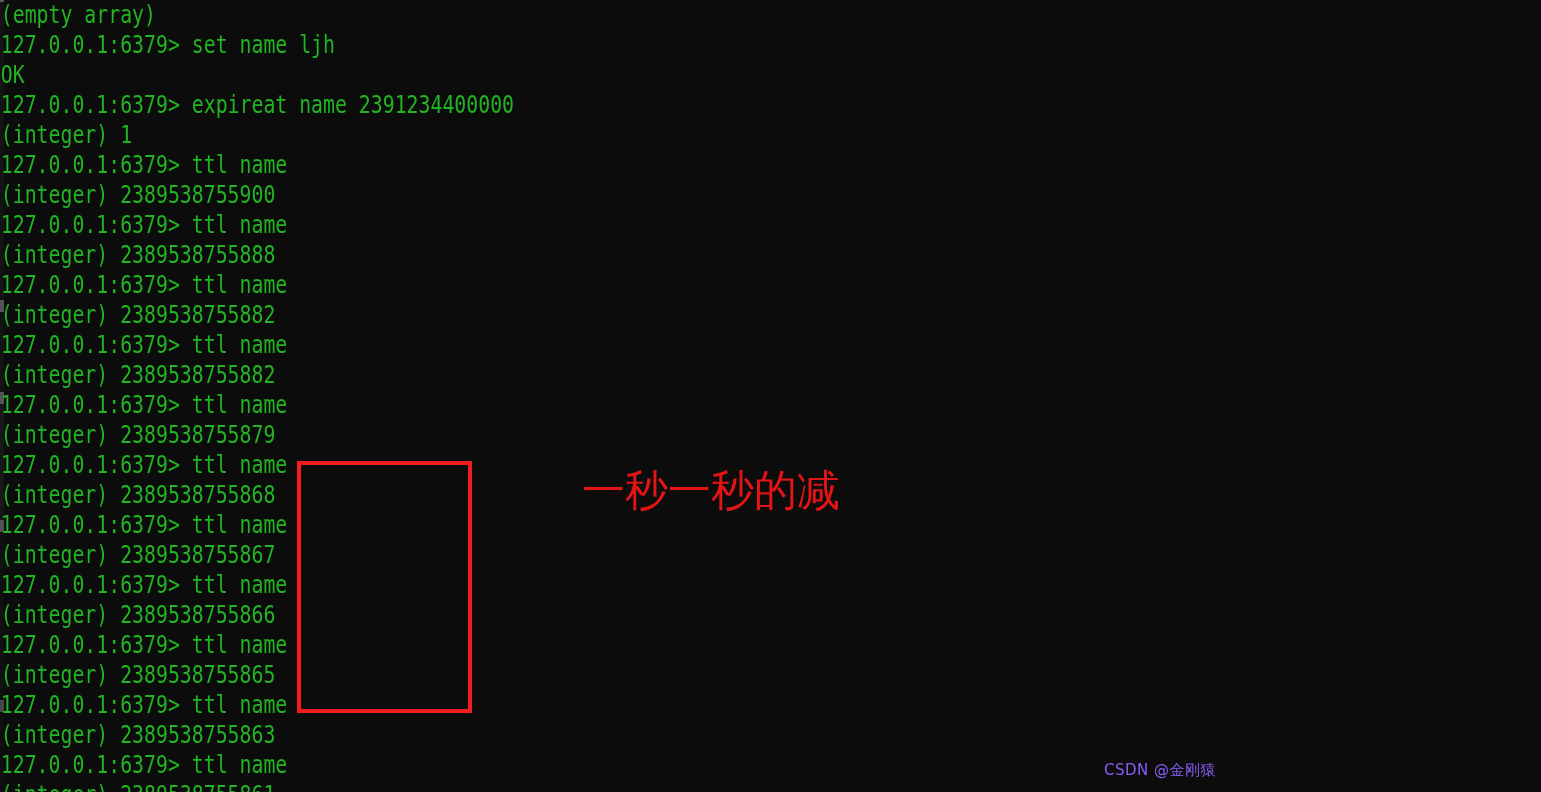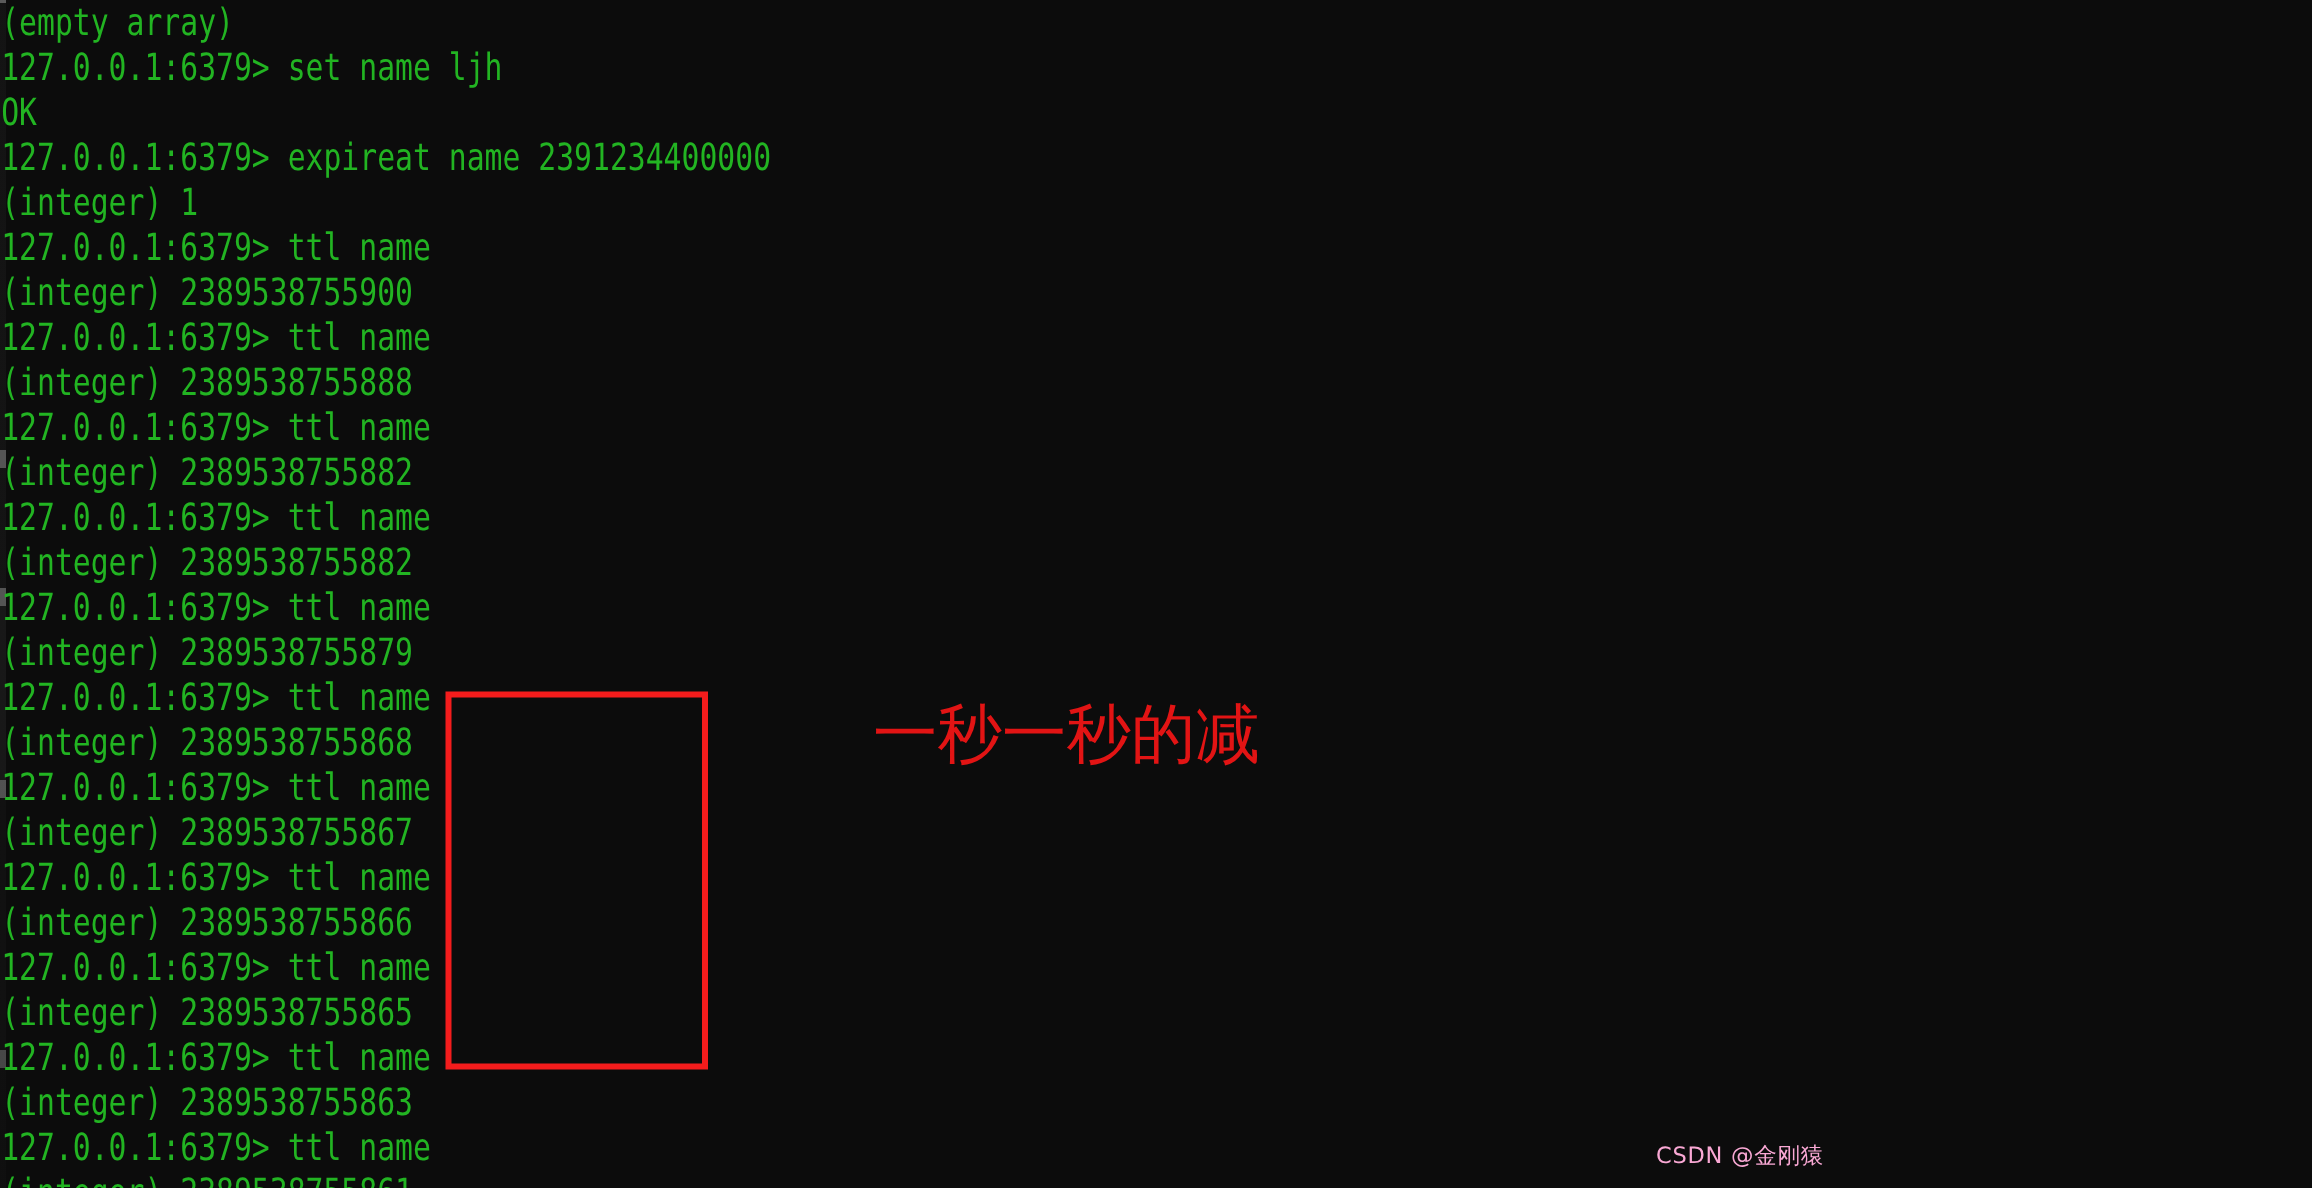--- a/index.html
+++ b/index.html
@@ -78,21 +78,21 @@
     white-space: nowrap;
     font-weight: 400;
     margin-left: 24px;
   }
   #watermark {
     position: absolute;
     right: 16px;
     bottom: 12px;
     font-family: "DejaVu Sans", "Liberation Sans", sans-serif;
     font-size: 15px;
-    color: #f9a8d4;
+    color: #8b5cf6;
     white-space: nowrap;
     letter-spacing: 0.5px;
   }
 </style>
 </head>
 <body>
 
 <div id="screen">
 
   <div id="edge-scrollbar"></div>

